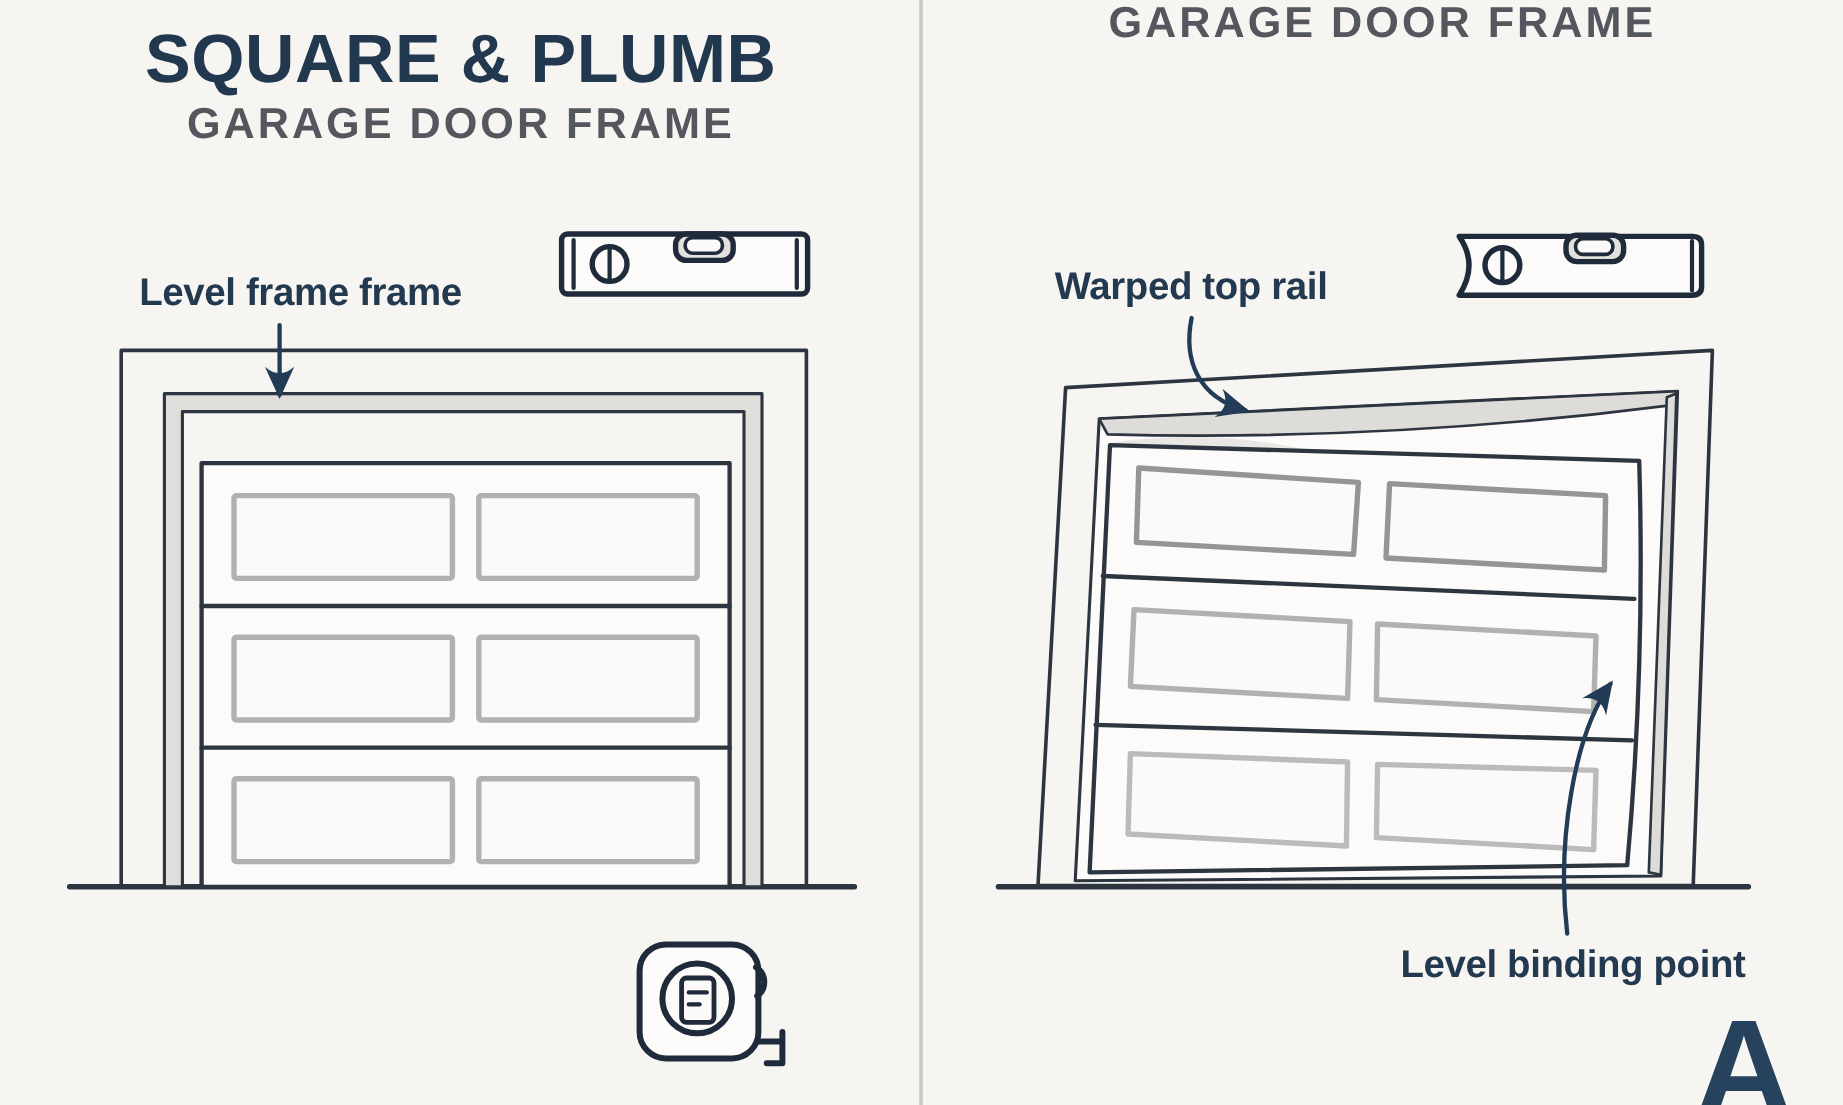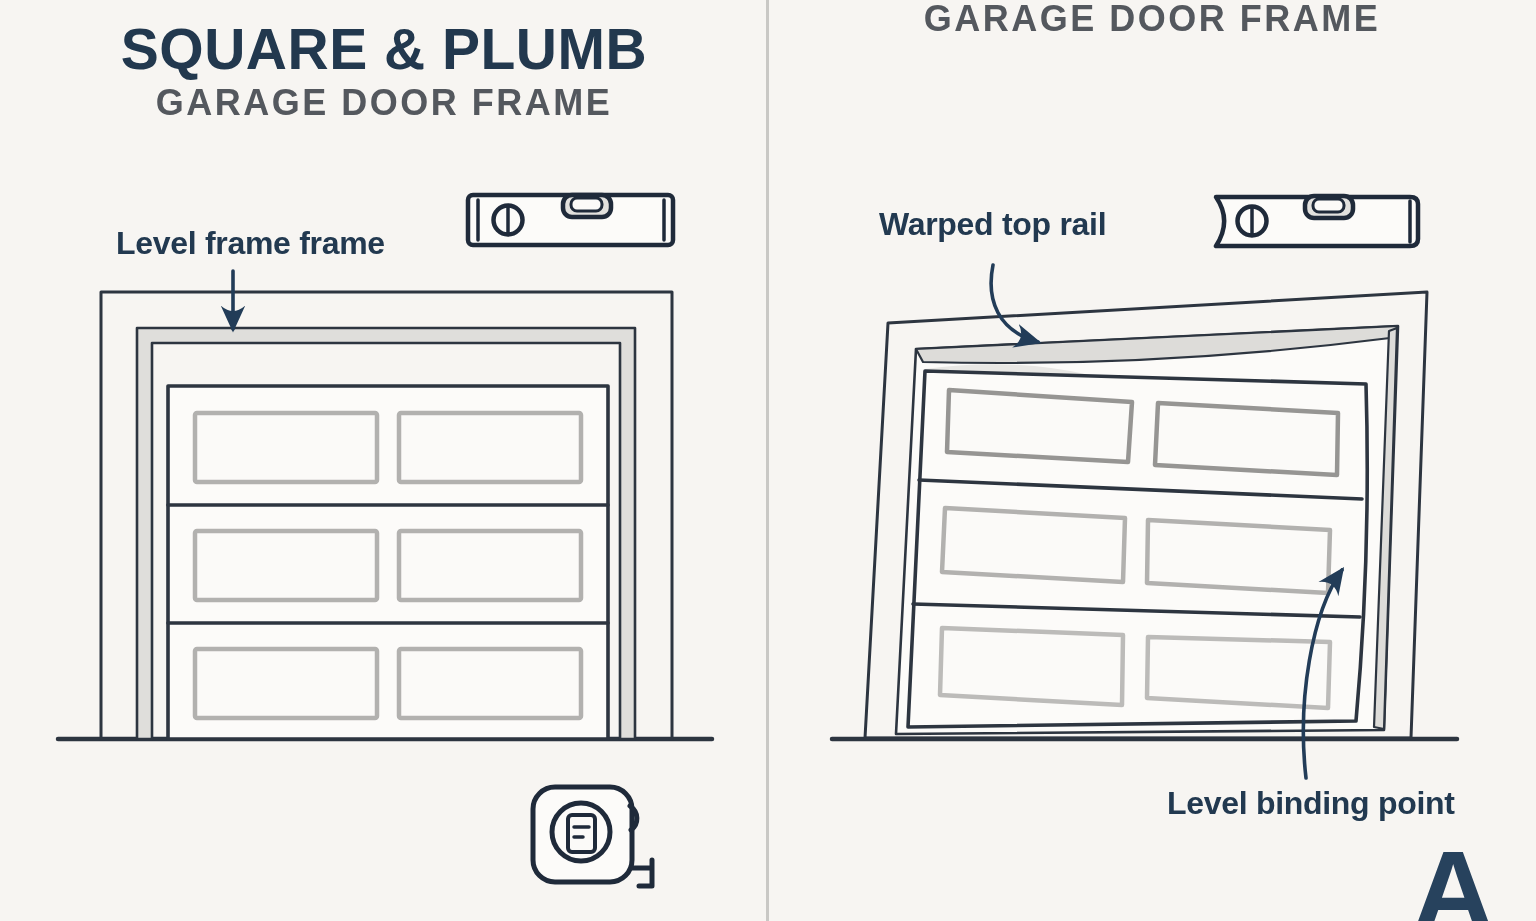--- a/index.html
+++ b/index.html
@@ -17,21 +17,21 @@
   }
   .subtitle {
     margin:0; font-size:36px; font-weight:700;
     letter-spacing:2.5px; color:#54585e; line-height:1.05;
   }
   .callout {
     position:absolute; font-size:32px; font-weight:700;
     color:#223950; letter-spacing:-0.3px; white-space:nowrap;
   }
   #callout-level    { left:116px;  top:225px; }
-  #callout-warped   { left:879px;  top:206px; }
+  #callout-warped   { left:879px;  top:220px; }
   #callout-binding  { left:1167px; top:785px; }
   .watermark {
     position:absolute; left:1412px; top:834px;
     font-size:114px; font-weight:700; color:#27425d; line-height:1;
   }
   .vdivider {
     position:absolute; left:766px; top:0; width:3px; height:921px;
     background:#c9c8c5;
   }
   svg.scene { position:absolute; left:0; top:0; }

